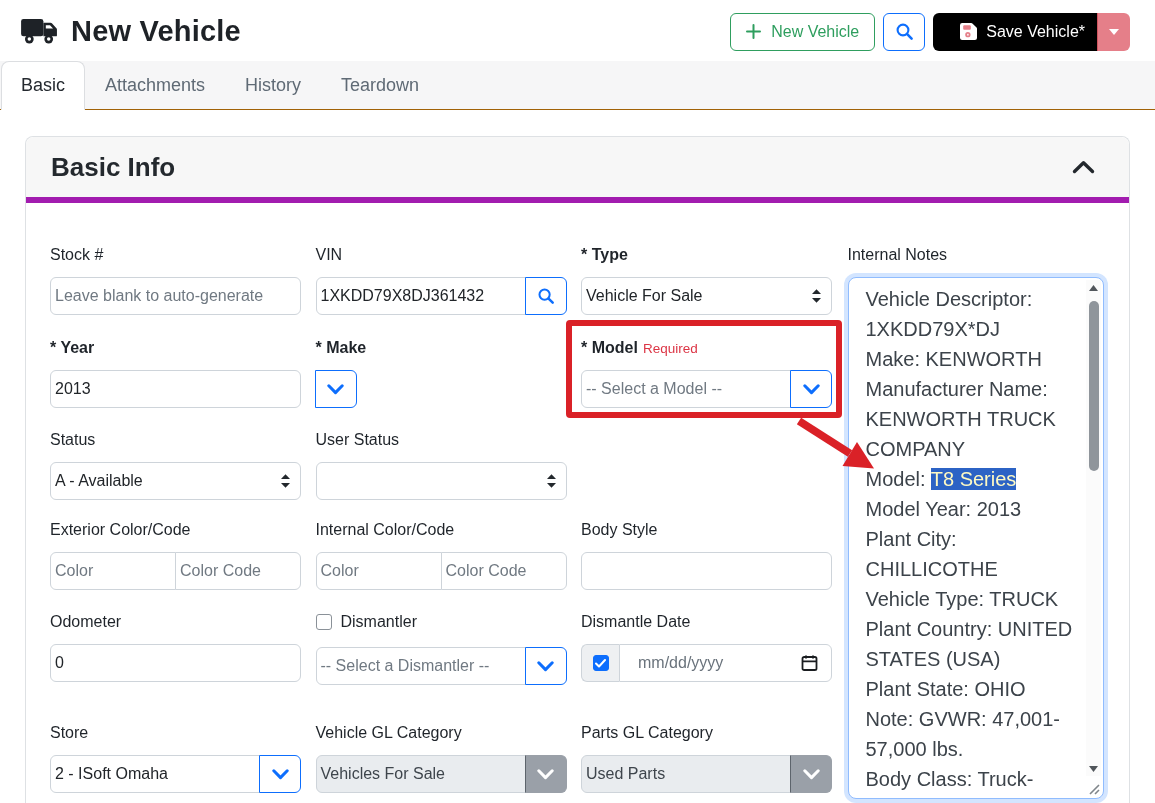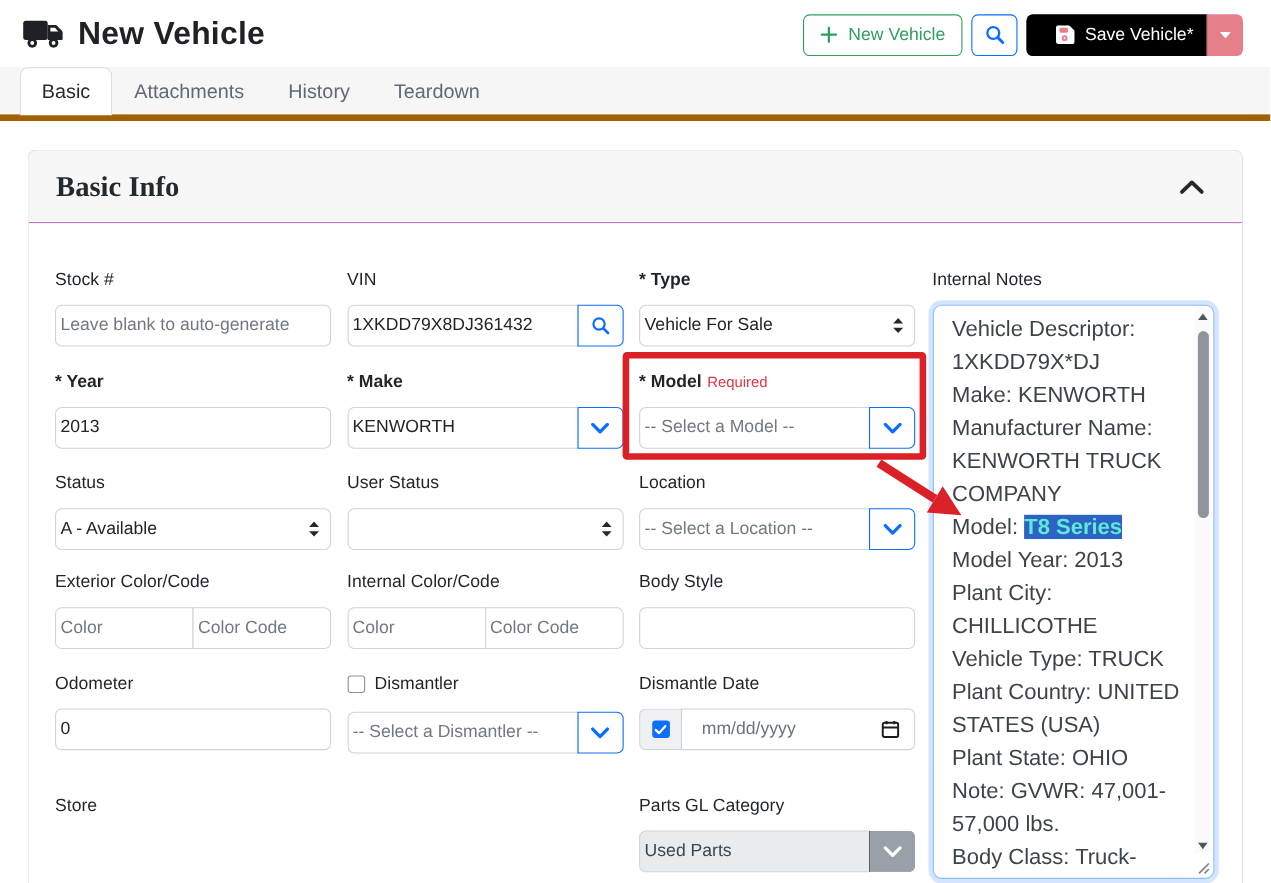--- a/index.html
+++ b/index.html
@@ -69,25 +69,25 @@
     height: 38px;
     display: inline-flex;
     align-items: center;
     justify-content: center;
     cursor: pointer;
   }
 
   
   .tabs {
     background: #f6f6f7;
-    border-bottom: 6px solid #a16207;
+    border-bottom: 1px solid #a16207;
     display: flex;
     align-items: stretch;
     height: 49px;
-    padding-left: 18px;
+    padding-left: 1px;
   }
   .tab {
     display: flex;
     align-items: center;
     padding: 0 19px;
     font-size: 18px;
     color: #5f6a75;
     cursor: pointer;
     border: 1px solid transparent;
     margin-bottom: -1px;
@@ -102,29 +102,28 @@
   
   .card {
     margin: 26px 25px 0 25px;
     border: 1px solid #dee1e4;
     border-bottom: none;
     border-radius: 8px 8px 0 0;
     background: #fff;
   }
   .card-header {
     background: #f7f7f7;
-    border-bottom: 1px solid #a21caf;
+    border-bottom: 6px solid #a21caf;
     border-radius: 8px 8px 0 0;
     height: 66px;
     display: flex;
     align-items: center;
     justify-content: space-between;
     padding: 0 34px 0 25px;
     cursor: pointer;
-    font-family: Liberation Serif, serif;
   }
   .card-header h2 { font-size: 26px; font-weight: 700; color: #24292e; }
   .card-body { padding: 40px 25px 20px 24px; }
 
   
   .form-grid {
     display: grid;
     grid-template-columns: 251px 251px 251px auto;
     column-gap: 14.5px;
     grid-template-rows: 93px 92px 90px 92px 111px auto;
@@ -243,21 +242,21 @@
     box-shadow: 0 0 0 4px rgba(13, 110, 253, 0.18);
     background: #fff;
     padding: 6px 56px 0 17px;
     font-size: 20px;
     line-height: 30px;
     color: #3c434a;
     overflow: hidden;
     cursor: text;
   }
   .notes-line { white-space: pre; }
-  .sel { background: #2c63c5; color: #5eead4; font-weight: bold; }
+  .sel { background: #2c63c5; color: #fef9c3; }
 
   
   .sbar {
     position: absolute;
     top: 2px;
     right: 2px;
     bottom: 22px;
     width: 15px;
     background: #fbfbfb;
   }
@@ -445,23 +444,20 @@
 
       <div class="fg" style="grid-column:1;grid-row:2;">
         <label class="bold">* Year</label>
         <div class="control">
             <span>2013</span>
           </div>
       </div>
       <div class="fg" style="grid-column:2;grid-row:2;">
         <label class="bold">* Make</label>
         <div class="igroup">
-          <div class="control">
-              <span>KENWORTH</span>
-            </div>
           <button class="addon-btn">
             <svg width="17" height="11" viewBox="0 0 17 11">
               <path d="M1.8 1.8 L8.5 8.6 L15.2 1.8" stroke="#0d6efd" stroke-width="3" fill="none" stroke-linecap="round" stroke-linejoin="round"></path>
             </svg>
           </button>
         </div>
       </div>
       <div class="fg" style="grid-column:3;grid-row:2;">
         <label class="bold"><span>* Model</span><span class="required-badge">Required</span></label>
         <div class="igroup">
@@ -487,33 +483,20 @@
         </div>
       </div>
       <div class="fg" style="grid-column:2;grid-row:3;">
         <label>User Status</label>
         <div class="control select-mock">
           <span></span>
           <svg class="updown" width="11" height="16" viewBox="0 0 11 16">
             <path d="M1 6 L5.5 1.2 L10 6 z" fill="#23282d"></path>
             <path d="M1 10 L5.5 14.8 L10 10 z" fill="#23282d"></path>
           </svg>
-        </div>
-      </div>
-      <div class="fg" style="grid-column:3;grid-row:3;">
-        <label>Location</label>
-        <div class="igroup">
-          <div class="control">
-              <span class="placeholder">-- Select a Location --</span>
-            </div>
-          <button class="addon-btn">
-            <svg width="17" height="11" viewBox="0 0 17 11">
-              <path d="M1.8 1.8 L8.5 8.6 L15.2 1.8" stroke="#0d6efd" stroke-width="3" fill="none" stroke-linecap="round" stroke-linejoin="round"></path>
-            </svg>
-          </button>
         </div>
       </div>
 
       <div class="fg" style="grid-column:1;grid-row:4;">
         <label>Exterior Color/Code</label>
         <div class="igroup">
           <div class="control first">
               <span class="placeholder">Color</span>
             </div>
           <div class="control second">
@@ -575,20 +558,43 @@
               <rect x="1.5" y="2.5" width="14" height="13" rx="1.6" stroke="#1a1d20" stroke-width="1.8" fill="none"></rect>
               <path d="M1.5 6.8 h14" stroke="#1a1d20" stroke-width="1.8"></path>
               <path d="M5 1 v3 M12 1 v3" stroke="#1a1d20" stroke-width="1.8"></path>
             </svg>
           </div>
         </div>
       </div>
 
       <div class="fg" style="grid-column:1;grid-row:6;">
         <label>Store</label>
+        <div class="igroup">
+          <div class="control">
+              <span>2 - ISoft Omaha</span>
+            </div>
+          <button class="addon-btn">
+            <svg width="17" height="11" viewBox="0 0 17 11">
+              <path d="M1.8 1.8 L8.5 8.6 L15.2 1.8" stroke="#0d6efd" stroke-width="3" fill="none" stroke-linecap="round" stroke-linejoin="round"></path>
+            </svg>
+          </button>
+        </div>
+      </div>
+      <div class="fg" style="grid-column:2;grid-row:6;">
+        <label>Vehicle GL Category</label>
+        <div class="igroup">
+          <div class="control disabled">
+              <span>Vehicles For Sale</span>
+            </div>
+          <button class="addon-btn gray">
+            <svg width="17" height="11" viewBox="0 0 17 11">
+              <path d="M1.8 1.8 L8.5 8.6 L15.2 1.8" stroke="#ffffff" stroke-width="3" fill="none" stroke-linecap="round" stroke-linejoin="round"></path>
+            </svg>
+          </button>
+        </div>
       </div>
       <div class="fg" style="grid-column:3;grid-row:6;">
         <label>Parts GL Category</label>
         <div class="igroup">
           <div class="control disabled">
               <span>Used Parts</span>
             </div>
           <button class="addon-btn gray">
             <svg width="17" height="11" viewBox="0 0 17 11">
               <path d="M1.8 1.8 L8.5 8.6 L15.2 1.8" stroke="#ffffff" stroke-width="3" fill="none" stroke-linecap="round" stroke-linejoin="round"></path>

